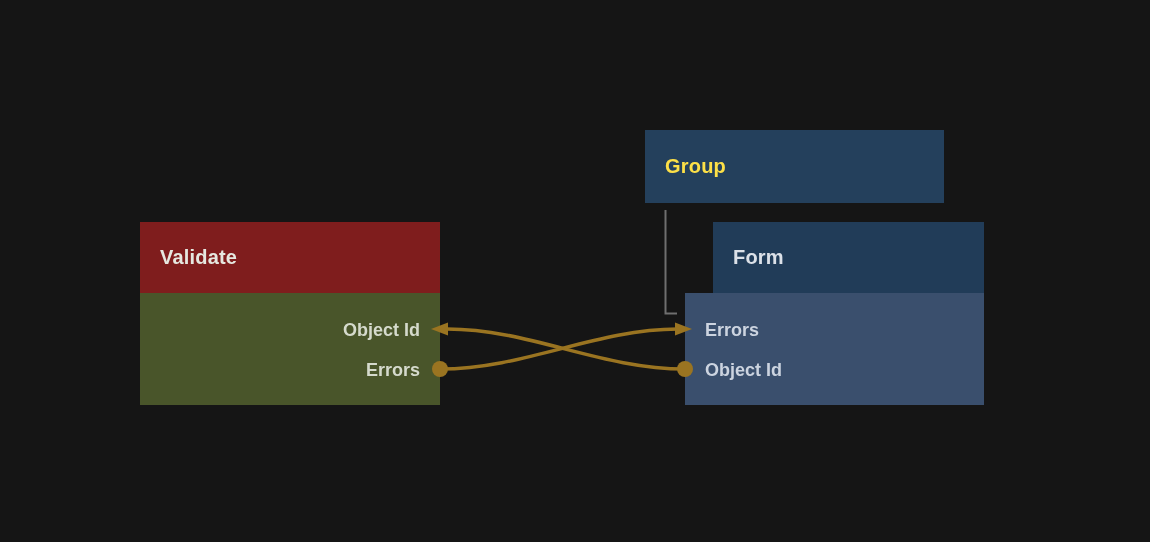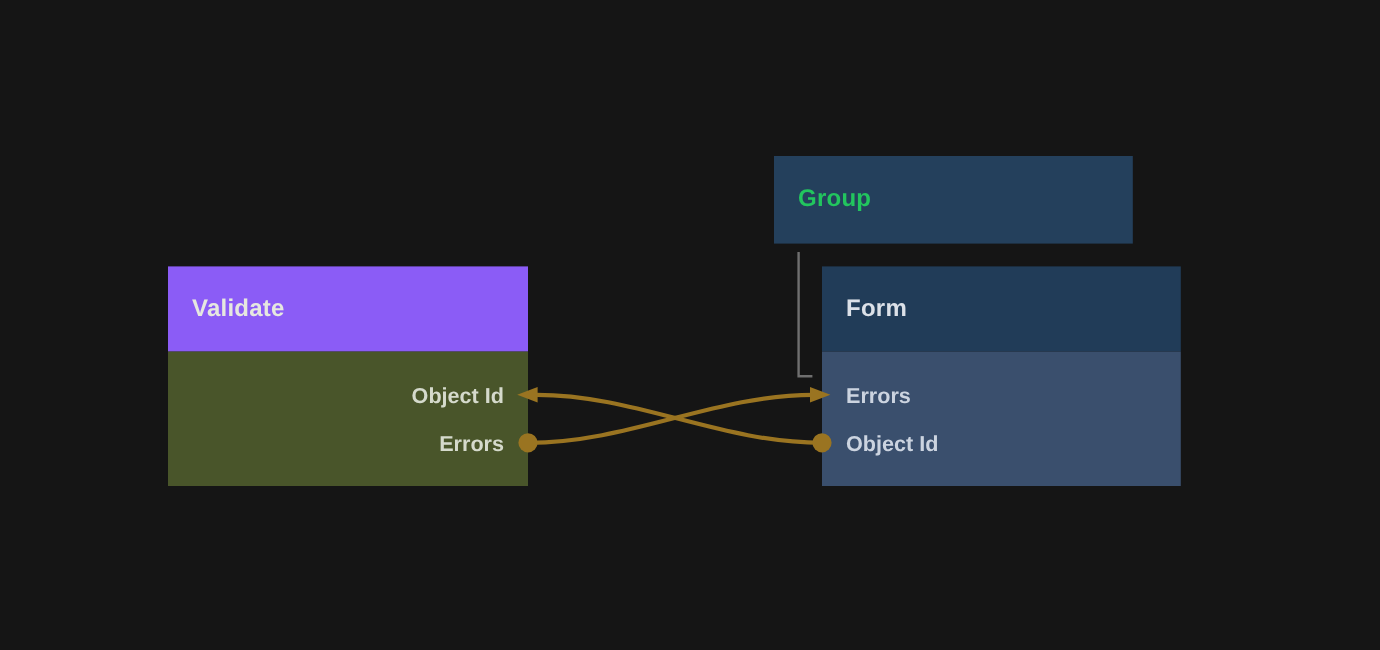--- a/index.html
+++ b/index.html
@@ -36,29 +36,29 @@
     height: 40px;
     display: flex;
     align-items: center;
     font-size: 18px;
     font-weight: 700;
     box-sizing: border-box;
     padding: 0 20px;
   }
   
   .node-validate { left: 140px; top: 222px; width: 300px; height: 183px; }
-  .node-validate .header { background: #8b5cf6; color: #e6e8e0; padding-left: 20px; }
+  .node-validate .header { background: #7f1d1d; color: #e6e8e0; padding-left: 20px; }
   .node-validate .body   { background: #49552a; height: 112px; }
   .node-validate .port-row { justify-content: flex-end; color: #d5dacc; }
   
   .node-group { left: 645px; top: 130px; width: 299px; height: 73px; }
-  .node-group .header { background: #24405c; color: #22c55e; height: 73px; }
+  .node-group .header { background: #24405c; color: #fde047; height: 73px; }
   
   .node-form { left: 685px; top: 222px; width: 299px; height: 183px; }
-  .node-form .header { background: #213c58; color: #dce1e8; }
+  .node-form .header { background: #213c58; color: #dce1e8; margin-left: 28px; }
   .node-form .body   { background: #3a4f6d; height: 112px; }
   .node-form .port-row { justify-content: flex-start; color: #ccd4e0; }
 
   svg.wires {
     position: absolute;
     left: 0; top: 0;
     width: 1150px; height: 542px;
     pointer-events: none;
     z-index: 5;
   }

